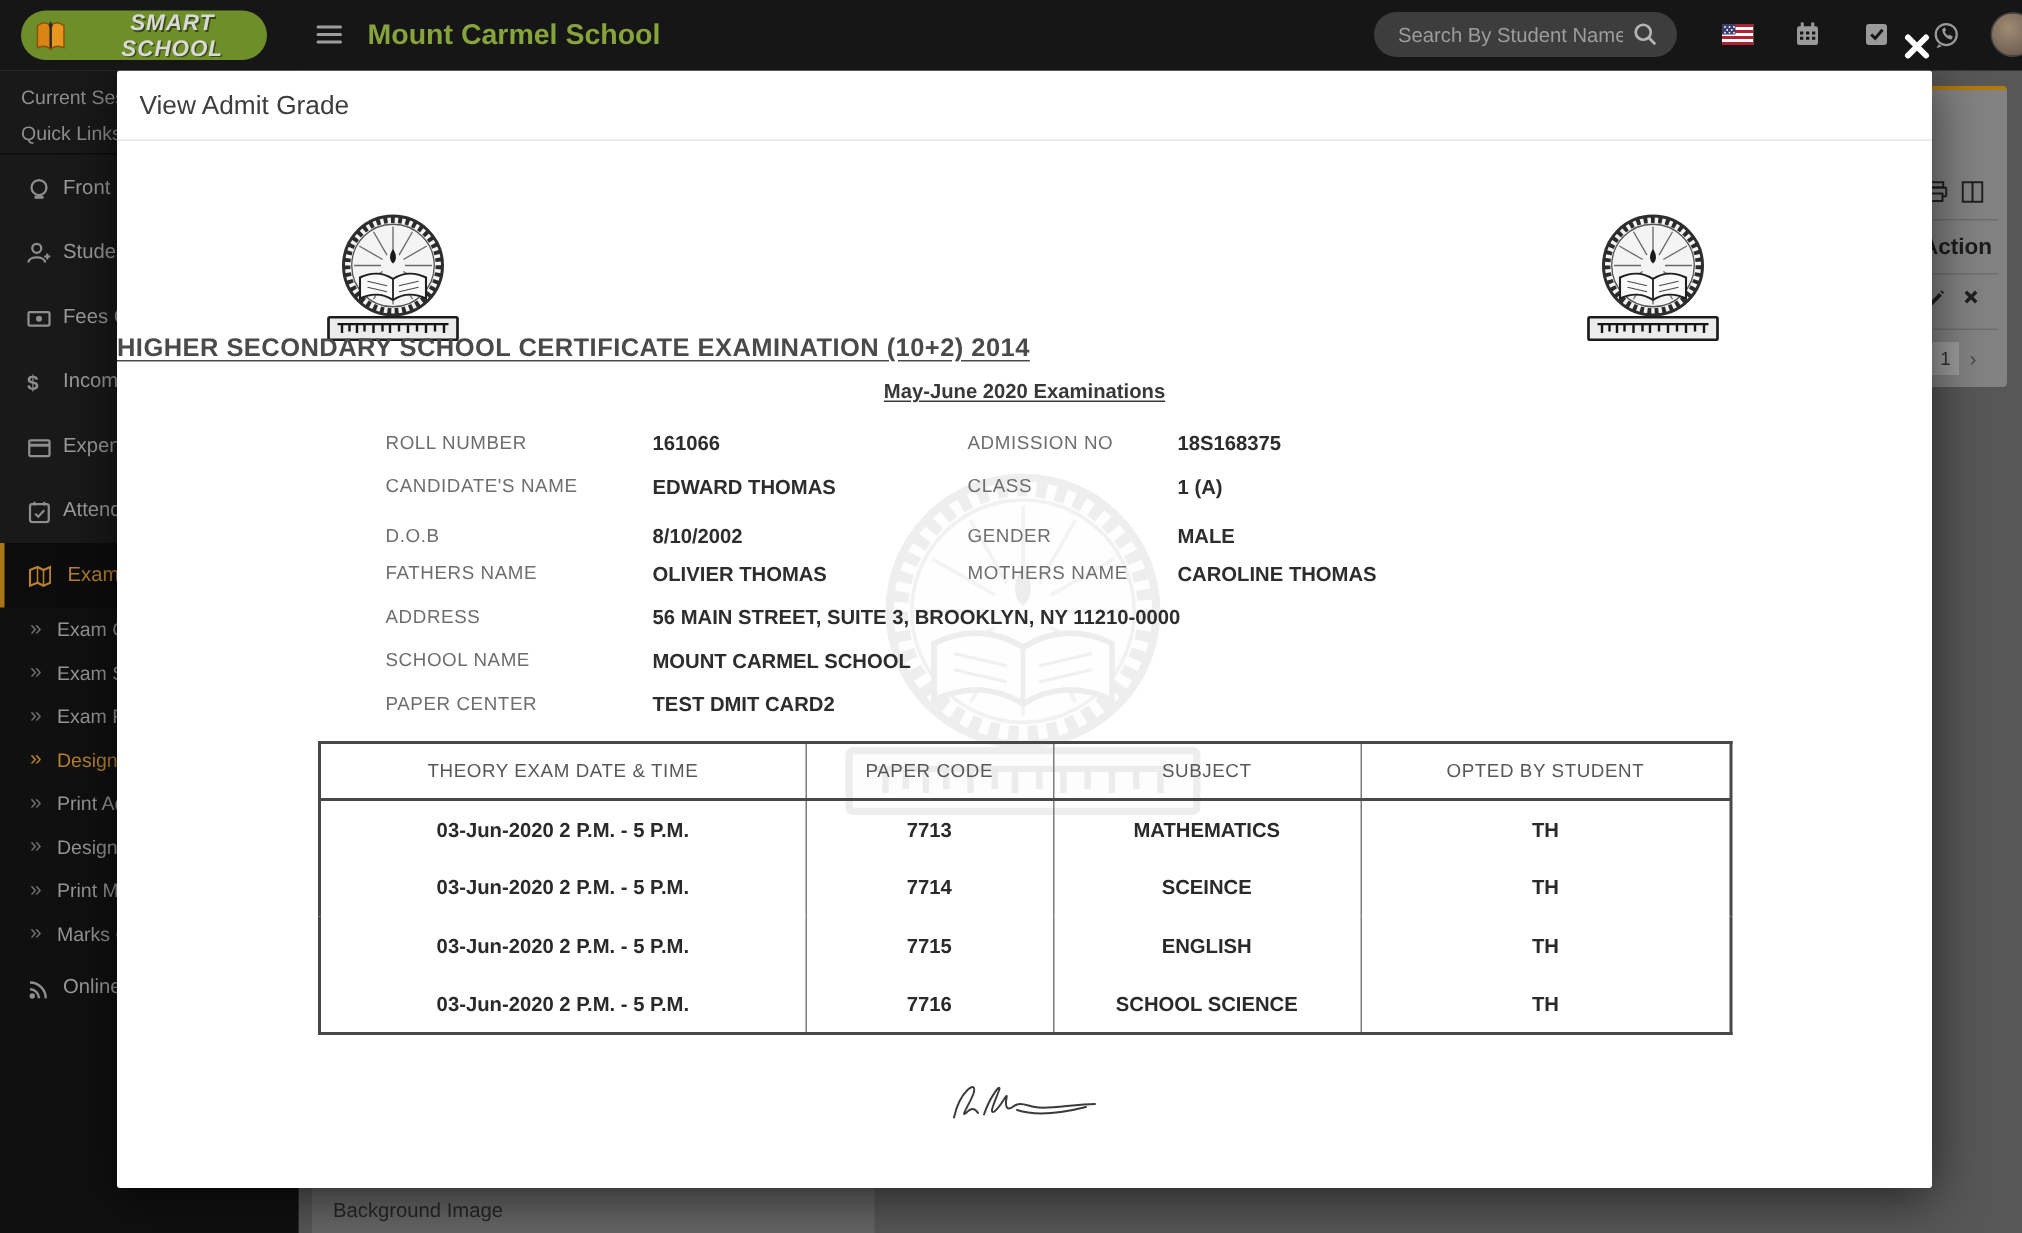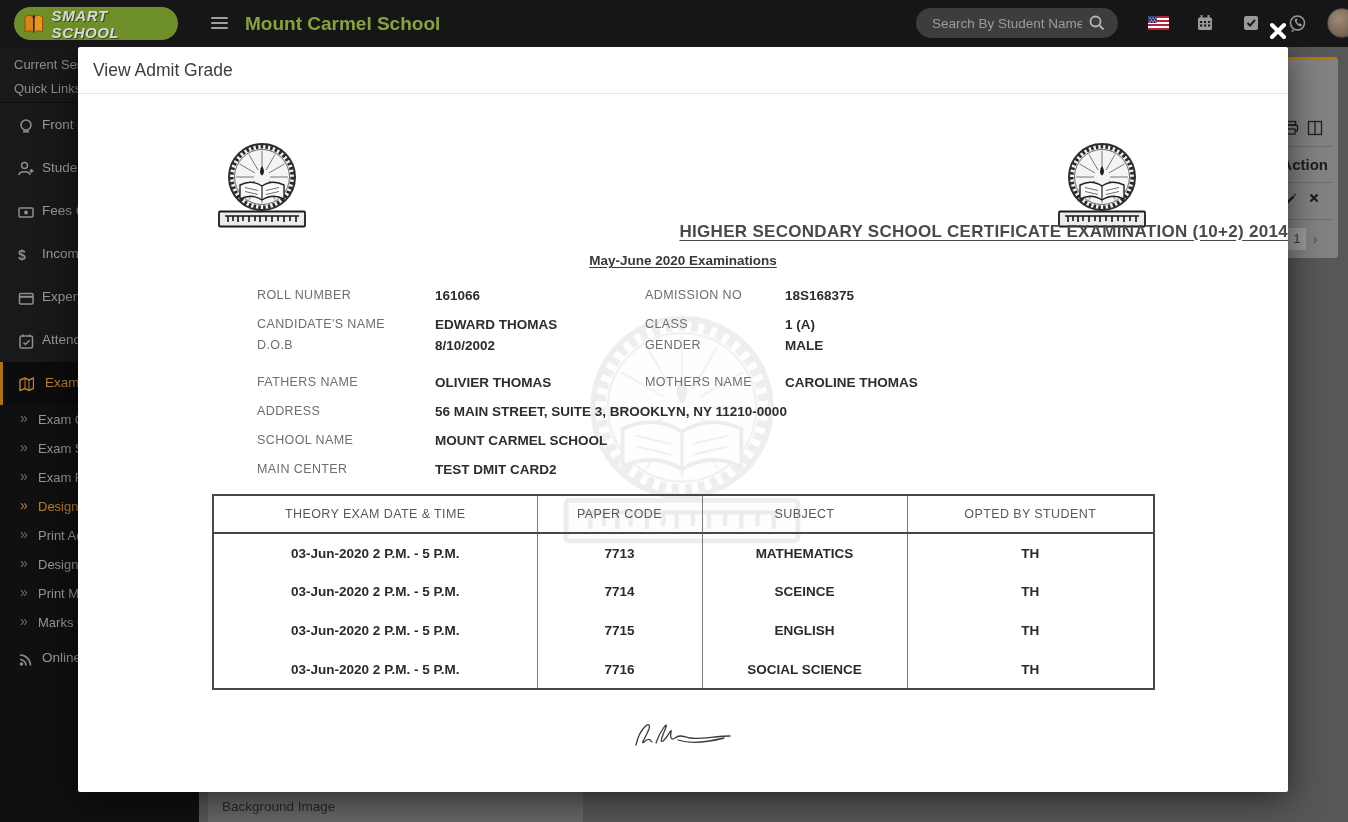--- a/index.html
+++ b/index.html
@@ -1,21 +1,21 @@
 <!DOCTYPE html>
 <html><head>
 <meta charset="utf-8">
 <style>
   * { margin:0; padding:0; box-sizing:border-box; }
   body { background:#000; font-family:"Liberation Sans", sans-serif; }
   #screen { position:relative; width:1348px; height:822px; overflow:hidden; background:#575757; }
 
   
   .navbar { position:absolute; left:0; top:0; width:1348px; height:47px; background:#161616; z-index:30; }
-  .logo-pill { position:absolute; left:14px; top:7px; width:164px; height:33px; background:#6e8e2a; border-radius:17px; display:flex; align-items:center; }
+  .logo-pill { position:absolute; left:14px; top:7px; width:164px; height:33px; background:#6e8e2a; border-radius:17px; display:flex; align-items:center;text-align:center; }
   .logo-book { margin-left:8px; }
   .logo-text { margin-left:6px; font-size:15px; font-weight:900; font-style:italic; color:#d9d9d9; letter-spacing:.6px; text-shadow:1px 1px 0 #3a4a14; }
   .hamburger { position:absolute; left:211px; top:17px; width:17px; height:13px; cursor:pointer; }
   .hamburger div { height:2.4px; background:#9e9e9e; margin-bottom:2.6px; border-radius:1px; }
   .school-title { position:absolute; left:245px; top:0; height:47px; line-height:47px; font-size:19px; font-weight:700; color:#87a33b; }
   .search-pill { position:absolute; left:916px; top:8px; width:202px; height:30px; background:#3d3d3d; border-radius:15px; }
   .search-pill input { position:absolute; left:16px; top:0; width:150px; height:30px; background:transparent; border:none; outline:none; color:#cfcfcf; font-size:13.5px; font-family:"Liberation Sans",sans-serif; }
   .search-pill input::placeholder { color:#9c9c9c; }
   .search-ic { position:absolute; right:12px; top:6px; }
   .nav-ic { position:absolute; top:14px; cursor:pointer; }
@@ -51,21 +51,21 @@
   .modal { position:absolute; left:78px; top:47px; width:1210px; height:745px; background:#fff; border-radius:2px; box-shadow:0 6px 35px rgba(0,0,0,.6); z-index:20; overflow:hidden; }
   .modal-header { position:absolute; left:0; top:0; width:100%; height:47px; border-bottom:1px solid #e5e5e5; }
   .modal-title { position:absolute; left:15px; top:13px; font-size:17.5px; color:#3d3d3d; }
   .close-x { position:absolute; left:1264px; top:17px; width:28px; height:28px; z-index:40; cursor:pointer; }
 
   
   .emblem { position:absolute; width:100px; height:92px; }
   .watermark { position:absolute; left:469px; top:258px; width:270px; height:248px; opacity:.075; }
   .board-title { position:absolute; left:0; top:92px; width:100%; text-align:center; }
   .board-title span { display:inline-block; max-width:720px; font-size:22px; font-weight:700; color:#3e3e3e; letter-spacing:.4px; line-height:37px; }
-  .exam-title { position:absolute; left:0; top:175px; width:100%; text-align:right; font-size:17px; font-weight:600; color:#4a4a4a; letter-spacing:.3px; text-decoration:underline; text-underline-offset:3px; }
+  .exam-title { position:absolute; left:0; top:175px; width:100%; text-align:left; font-size:17px; font-weight:600; color:#4a4a4a; letter-spacing:.3px; text-decoration:underline; text-underline-offset:3px; }
   .session-title { position:absolute; left:0; top:206px; width:100%; text-align:center; font-size:13.5px; font-weight:700; color:#383838; text-decoration:underline; text-underline-offset:2px; }
   .drow { position:absolute; left:134px; width:941px; height:29px; }
   .drow span { position:absolute; top:5px; white-space:nowrap;margin-left:45px; }
   .dl { font-size:12.5px; color:#6e6e6e; letter-spacing:.4px; }
   .dv { font-size:13.5px; font-weight:700; color:#2d2d2d; }
   .p1 { left:0; } .p2 { left:178px; } .p3 { left:388px; } .p4 { left:528px; }
   .photo { position:absolute; left:974px; top:238px; width:100px; height:90px; background:linear-gradient(160deg,#fbfbfb 0%,#eaeaea 45%,#d5d5d5 100%); display:flex; flex-direction:column; align-items:center; justify-content:center; }
   .photo .t1 { font-size:13px; font-weight:800; color:#a3a3a3; letter-spacing:.5px; margin-top:2px; }
   .photo .t2 { font-size:8.5px; font-weight:700; color:#b0b0b0; letter-spacing:1.6px; margin-top:1px; }
   .exam-table { position:absolute; left:134px; top:447px; width:941px; border-collapse:collapse; table-layout:fixed; }
@@ -347,42 +347,42 @@
         <span class="dv p2">161066</span>
       <span class="dl p3">ADMISSION NO</span>
         <span class="dv p4">18S168375</span>
     </div>
     <div class="drow" style="top:265px">
       <span class="dl p1">CANDIDATE'S NAME</span>
         <span class="dv p2">EDWARD THOMAS</span>
       <span class="dl p3">CLASS</span>
         <span class="dv p4">1 (A)</span>
     </div>
-    <div class="drow" style="top:286px">
+    <div class="drow" style="top:298px">
       <span class="dl p1">D.O.B</span>
         <span class="dv p2">8/10/2002</span>
       <span class="dl p3">GENDER</span>
         <span class="dv p4">MALE</span>
     </div>
     <div class="drow" style="top:323px">
       <span class="dl p1">FATHERS NAME</span>
         <span class="dv p2">OLIVIER THOMAS</span>
       <span class="dl p3">MOTHERS NAME</span>
         <span class="dv p4">CAROLINE THOMAS</span>
     </div>
     <div class="drow" style="top:352px">
       <span class="dl p1">ADDRESS</span>
         <span class="dv p2">56 MAIN STREET, SUITE 3, BROOKLYN, NY 11210-0000</span>
     </div>
     <div class="drow" style="top:381px">
       <span class="dl p1">SCHOOL NAME</span>
         <span class="dv p2">MOUNT CARMEL SCHOOL</span>
     </div>
     <div class="drow" style="top:410px">
-      <span class="dl p1">MAIN CENTER</span>
+      <span class="dl p1">PAPER CENTER</span>
         <span class="dv p2">TEST DMIT CARD2</span>
     </div>
 
 
     <table class="exam-table">
       <colgroup>
           <col style="width:324px">
           <col style="width:165px">
           <col style="width:205px">
           <col style="width:247px">
@@ -410,21 +410,21 @@
         </tr>
         <tr>
           <td>03-Jun-2020 2 P.M. - 5 P.M.</td>
           <td>7715</td>
           <td>ENGLISH</td>
           <td>TH</td>
         </tr>
         <tr>
           <td>03-Jun-2020 2 P.M. - 5 P.M.</td>
           <td>7716</td>
-          <td>SOCIAL SCIENCE</td>
+          <td>SCHOOL SCIENCE</td>
           <td>TH</td>
         </tr>
       </tbody>
     </table>
 
     <div class="signature">
       <svg width="110" height="44" viewBox="0 0 110 40">
         <path d="M8,30 C12,12 24,4 21,14 C18,22 12,30 16,27 C20,23 22,24 24,27 M28,28 C32,16 40,6 38,12 C35,20 31,28 35,26 C40,22 44,12 43,17 C42,22 43,26 47,23 C52,19 56,22 62,23 C70,25 88,21 102,21 M50,25 C62,29 80,27 96,23" fill="none" stroke="#3a3a3a" stroke-width="1.3" stroke-linecap="round"></path>
       </svg>
     </div>

